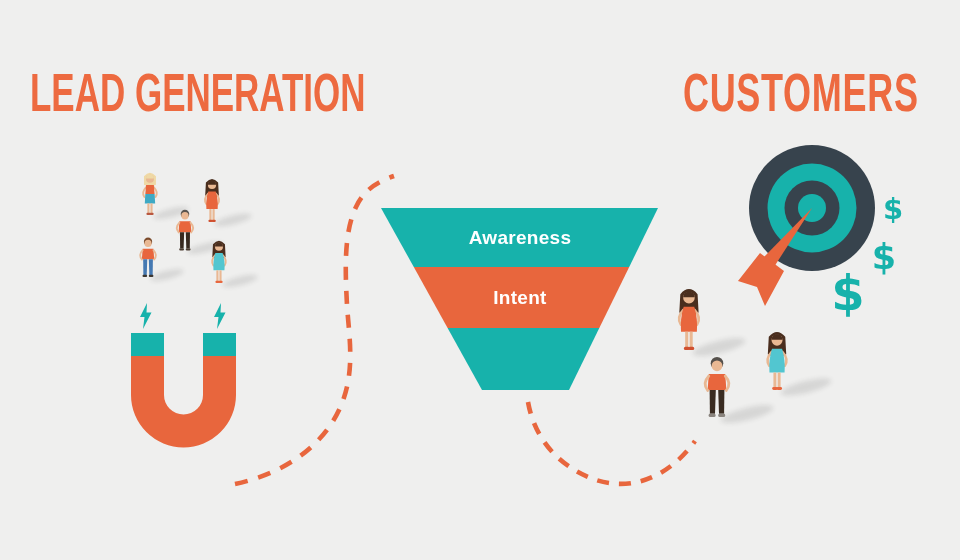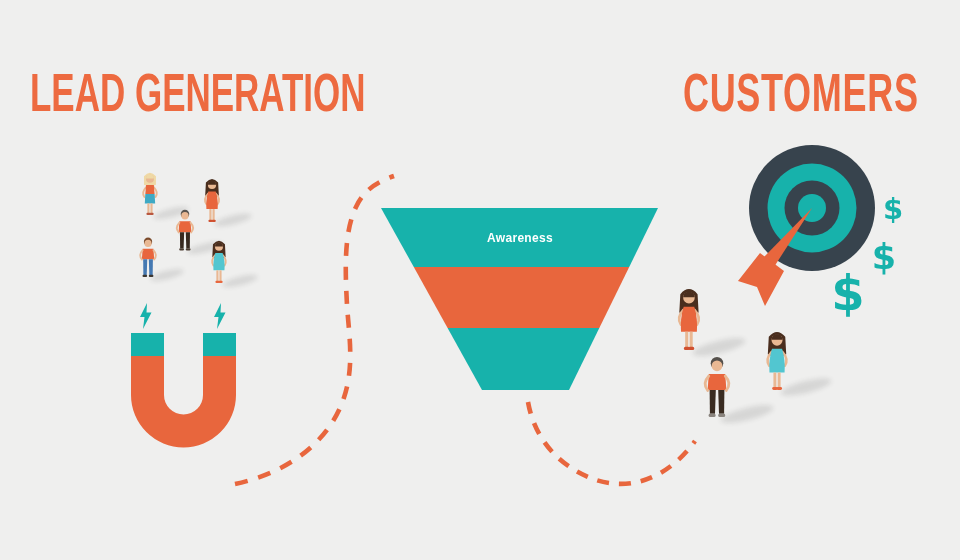--- a/index.html
+++ b/index.html
@@ -9,21 +9,21 @@
   }
   #art{position:absolute;left:0;top:0;}
   .title{
     position:absolute;margin:0;font-weight:bold;font-size:53px;line-height:1;
     color:#ED6A40;letter-spacing:0;white-space:nowrap;
   }
   .title.left{left:30px;top:66px;transform:scaleX(0.66);transform-origin:left top;}
   .title.right{right:41px;top:66px;transform:scaleX(0.68);transform-origin:right top;letter-spacing:1px;}
   .funnel-label{
     position:absolute;left:410px;width:220px;text-align:center;
-    color:#FFFFFF;font-weight:bold;font-size:12px;line-height:20px;letter-spacing:.3px;
+    color:#FFFFFF;font-weight:bold;font-size:19px;line-height:20px;letter-spacing:.3px;
   }
   #fl-awareness{top:228px;}
   #fl-intent{top:288px;}
   #fl-purchase{top:348px;}
   .dollar{
     position:absolute;color:#17B2AB;font-weight:bold;line-height:1;
     font-family:"DejaVu Sans","Liberation Sans",sans-serif;
     transform:translate(-50%,-50%);
   }
   .d-small{left:893px;top:209px;font-size:29px;}
@@ -132,17 +132,18 @@
       <use href="#sym-woman" transform="translate(666.6,285) scale(1.016)" style="--hair:#4A2E1E;--dress:#E8663D;--shoe:#D0502F"></use>
       <use href="#sym-man" transform="translate(695,353) scale(1.0)" style="--hair:#55504B;--shirt:#E8663D;--pants:#3A2C22;--shoe:#8A847E"></use>
       <use href="#sym-woman" transform="translate(755.7,328) scale(0.969)" style="--hair:#4A2E1E;--dress:#52C6D0;--shoe:#E8663D"></use>
     </g>
   </svg>
 
   <h1 class="title left">LEAD GENERATION</h1>
   <h1 class="title right">CUSTOMERS</h1>
 
   <div class="funnel-label" id="fl-awareness">Awareness</div>
+  <div class="funnel-label" id="fl-intent">Intent</div>
 
   <span class="dollar d-small">$</span>
   <span class="dollar d-medium">$</span>
   <span class="dollar d-large">$</span>
 </div>
 
 </body></html>

